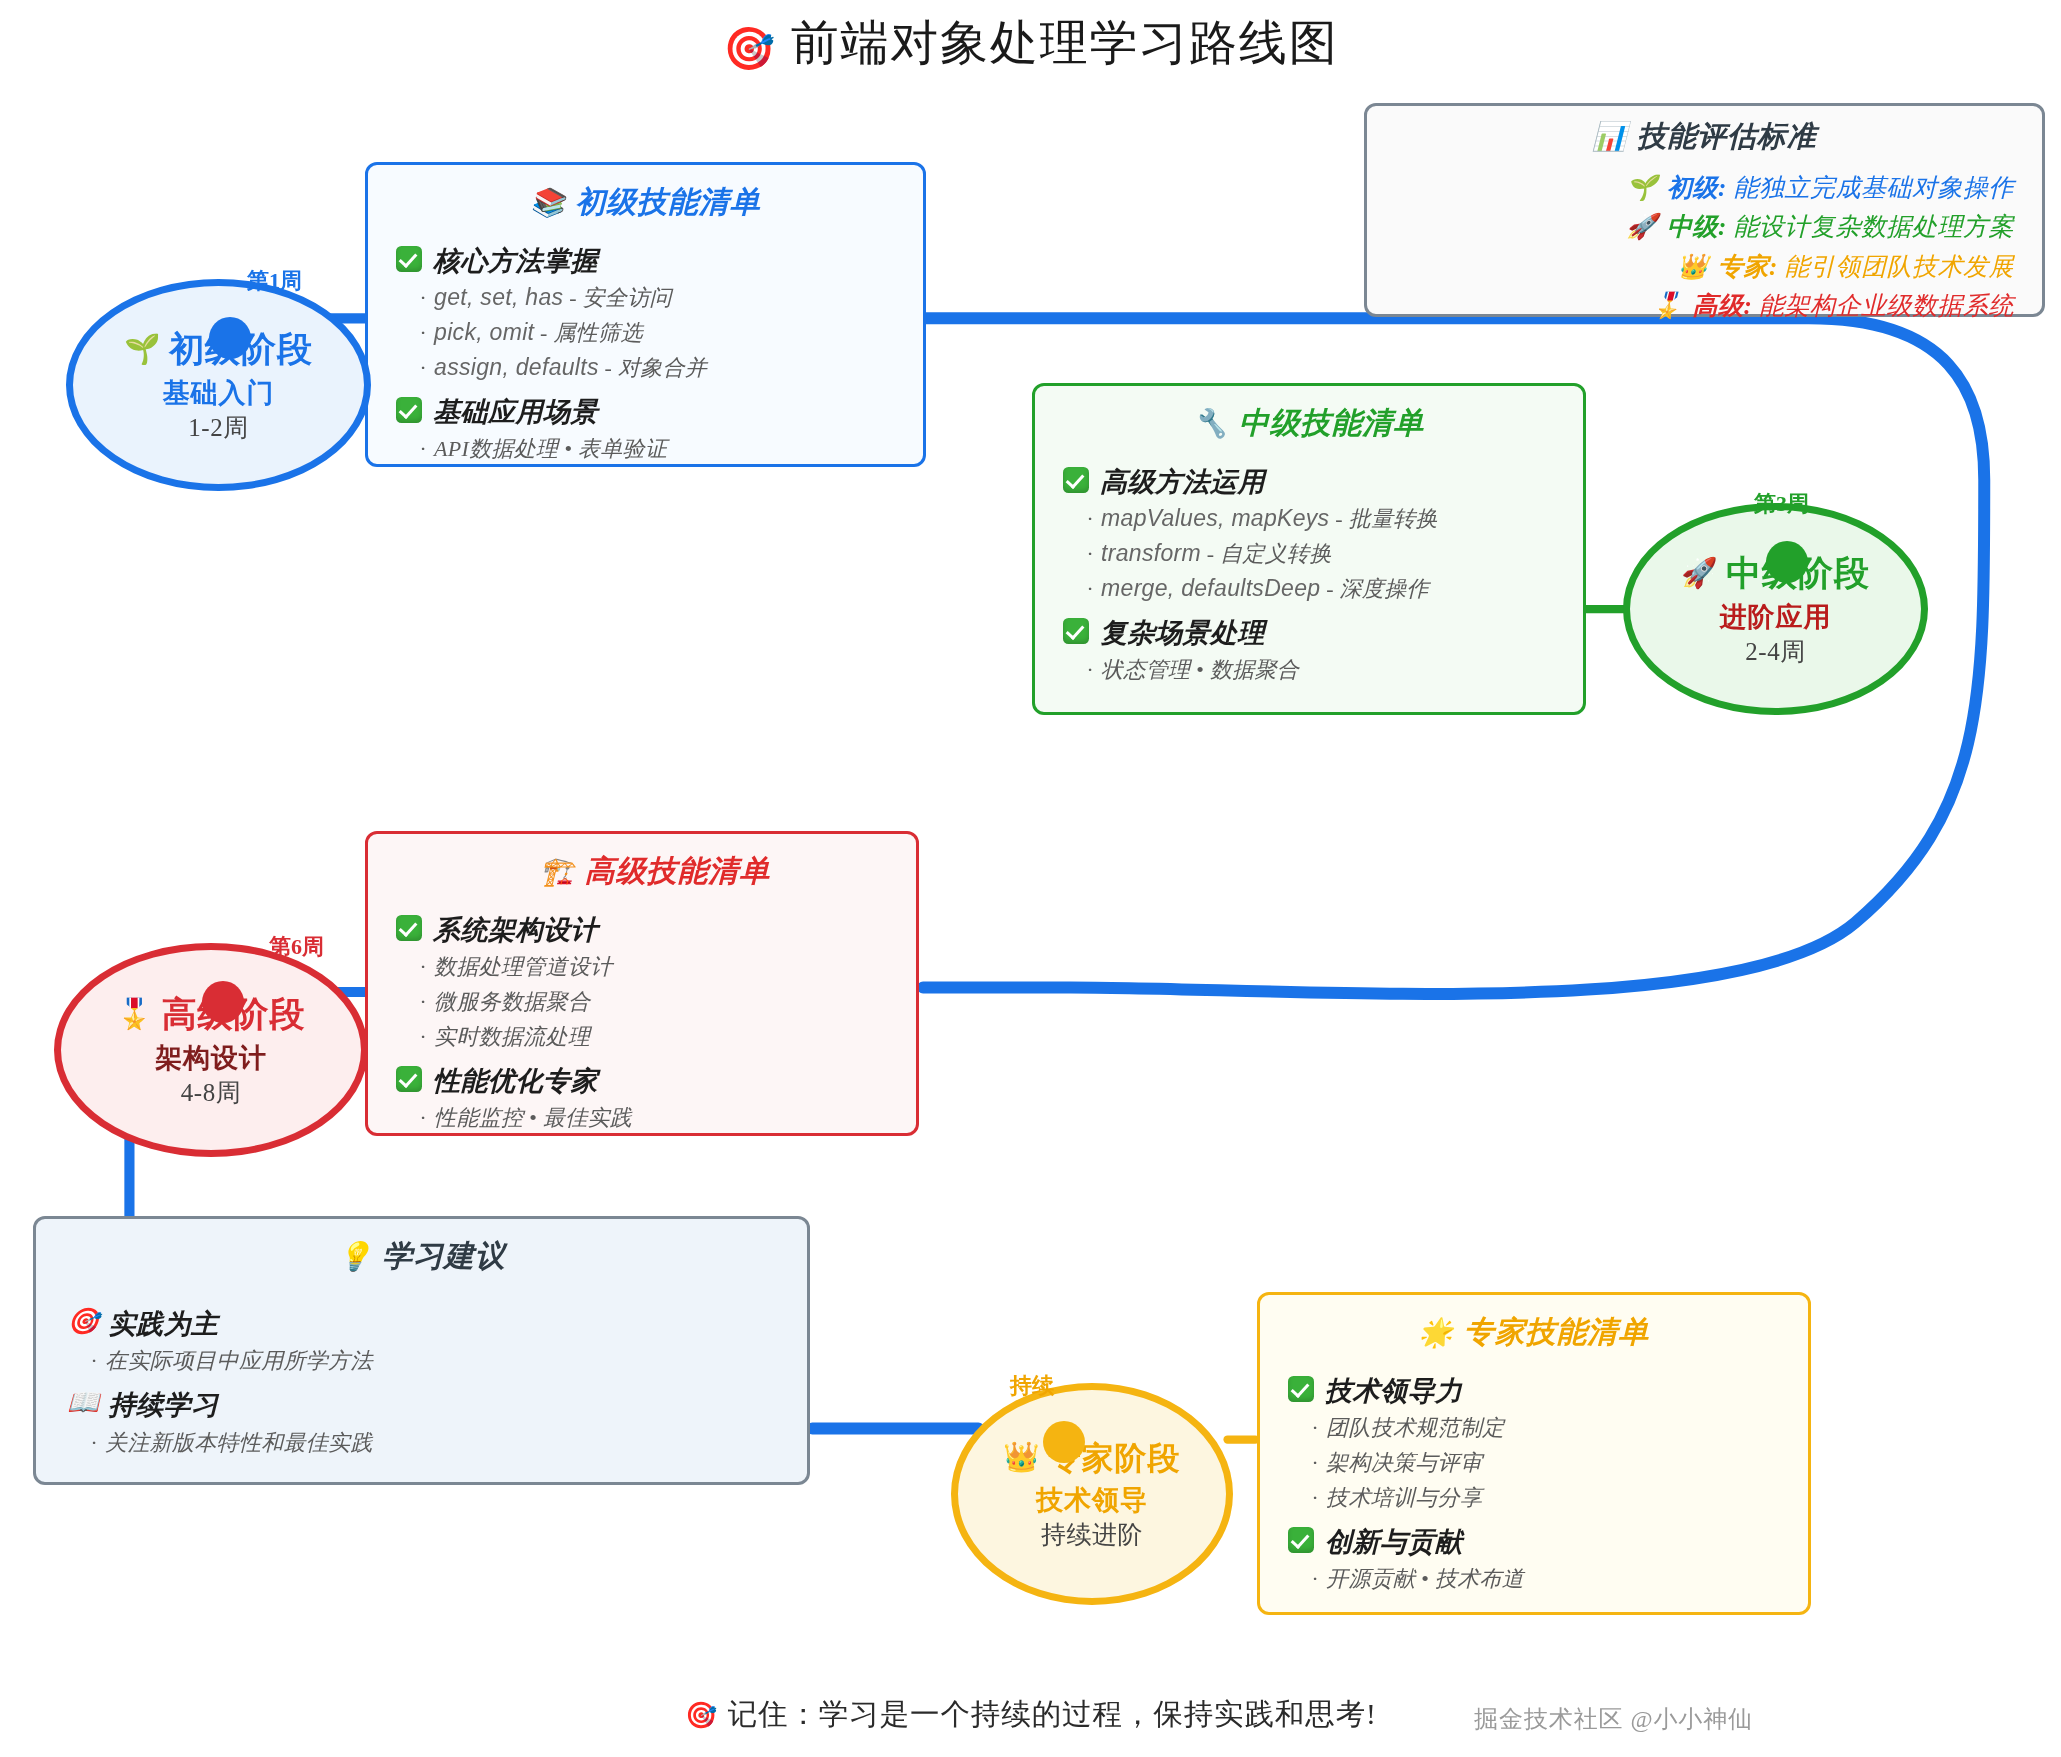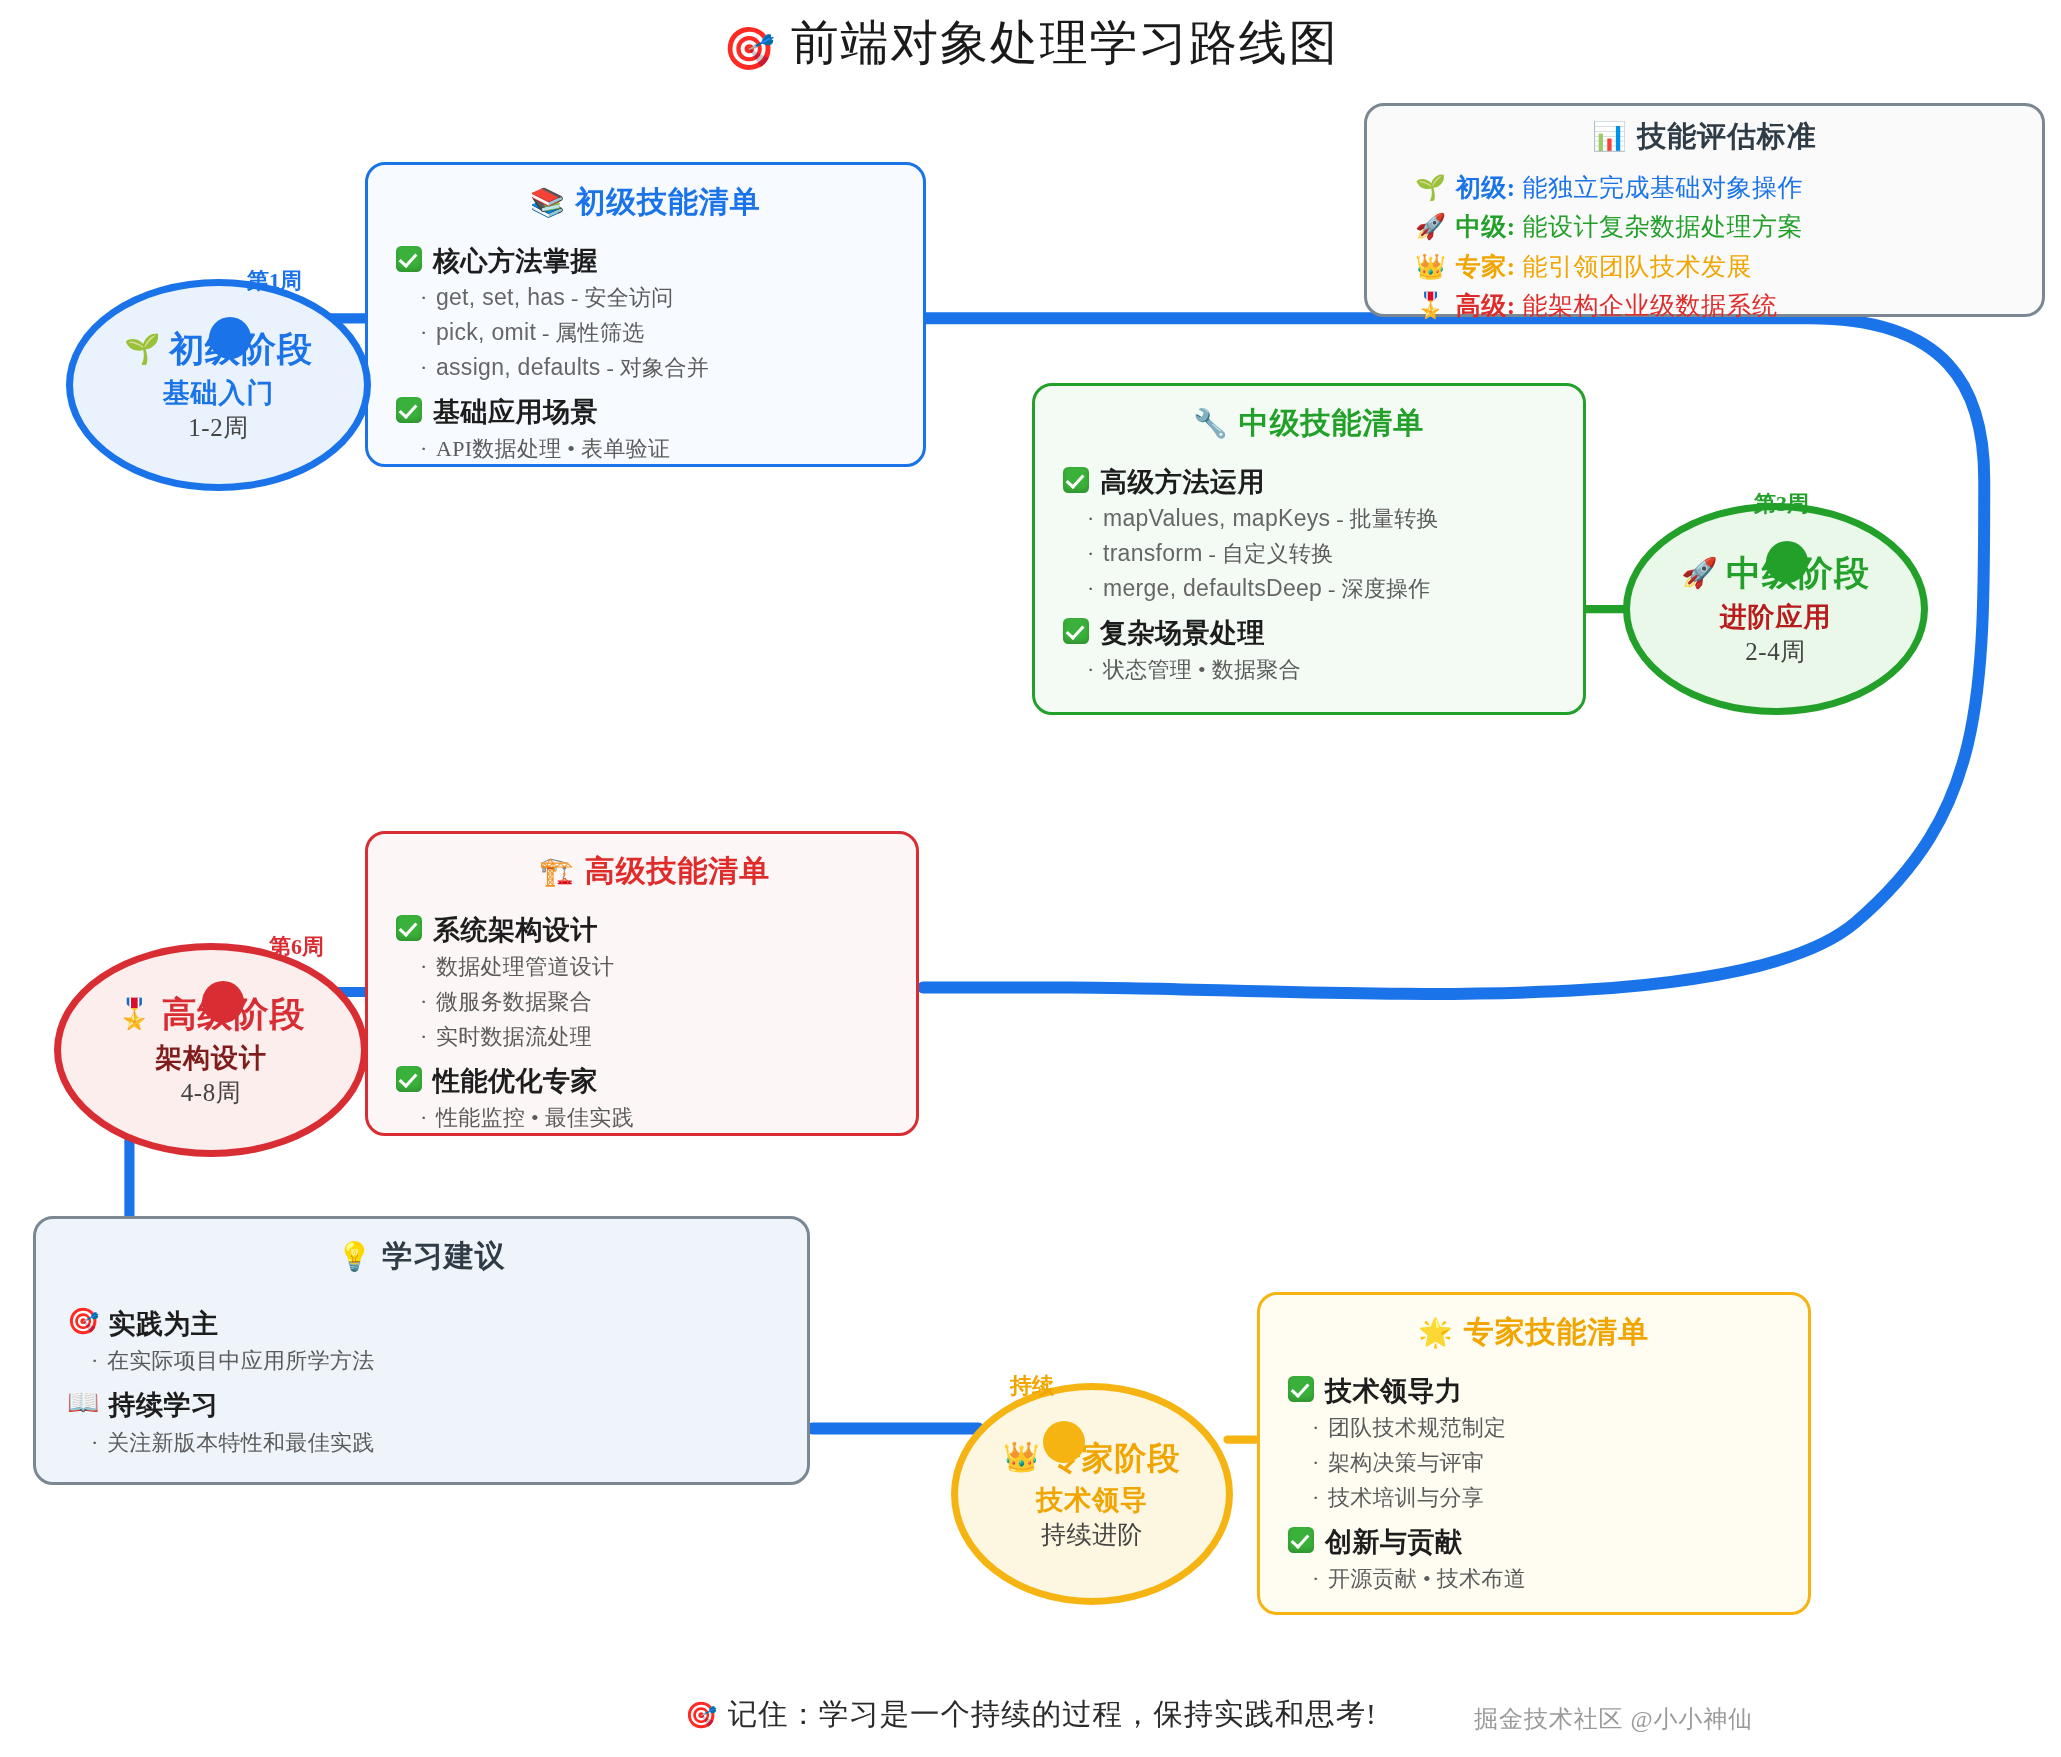--- a/index.html
+++ b/index.html
@@ -13,22 +13,22 @@
   
   .title{
     position:absolute;left:0;top:11px;width:2062px;text-align:center;
     font-size:48px;color:#1a1a1a;letter-spacing:1.8px;
     font-family:"Liberation Serif","DejaVu Serif",serif;
   }
   .title .emoji{font-size:42px;vertical-align:-3.7px;margin-right:13px;}
 
   
   .card{
-    position:absolute;box-sizing:border-box;border-radius:20px;
-    border:3.7px solid #888;background:#fff;
+    position:absolute;box-sizing:border-box;border-radius:12px;
+    border:3.7px solid #888;background:#fff;font-style:italic;
   }
   .card .card-title{
     text-align:center;font-size:30px;margin:16.6px 0 5.5px 0;font-weight:600;
     letter-spacing:0.9px;
   }
   .card .card-title .emoji{margin-right:9.2px;font-size:28px;}
   .card .body{padding:3.7px 28px 16.6px 28px;}
   .grp{display:flex;align-items:flex-start;margin:11px 0 1.8px 0;}
   .chk{
     flex:0 0 auto;width:26px;height:26px;border-radius:5.5px;background:#3ab13a;
@@ -100,21 +100,21 @@
   </svg>
 
   <div class="title">
     <span class="emoji">🎯</span><span>前端对象处理学习路线图</span>
   </div>
 
   <div class="card" style="left:1364px;top:103px;width:681px;height:214px;border-color:#7b8793;background:#fafafa;">
     <div class="card-title" style="color:#2f3b45;font-size:29px;margin-top:11px;">
       <span class="emoji">📊</span><span>技能评估标准</span>
     </div>
-    <div class="body" style="padding-top:1.8px;">
+    <div class="body" style="padding-top:1.8px;text-align:right;">
       <div class="crit" style="color:#1a73e8;">
         <span class="emoji">🌱</span><span class="lvl">初级:</span>
         <span>能独立完成基础对象操作</span>
       </div>
       <div class="crit" style="color:#22a02a;">
         <span class="emoji">🚀</span><span class="lvl">中级:</span>
         <span>能设计复杂数据处理方案</span>
       </div>
       <div class="crit" style="color:#f0a500;">
         <span class="emoji">👑</span><span class="lvl">专家:</span>

